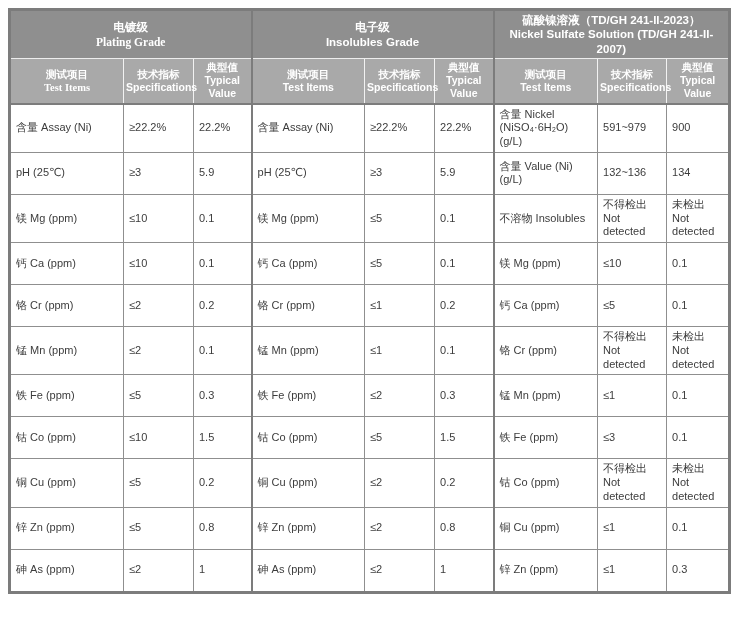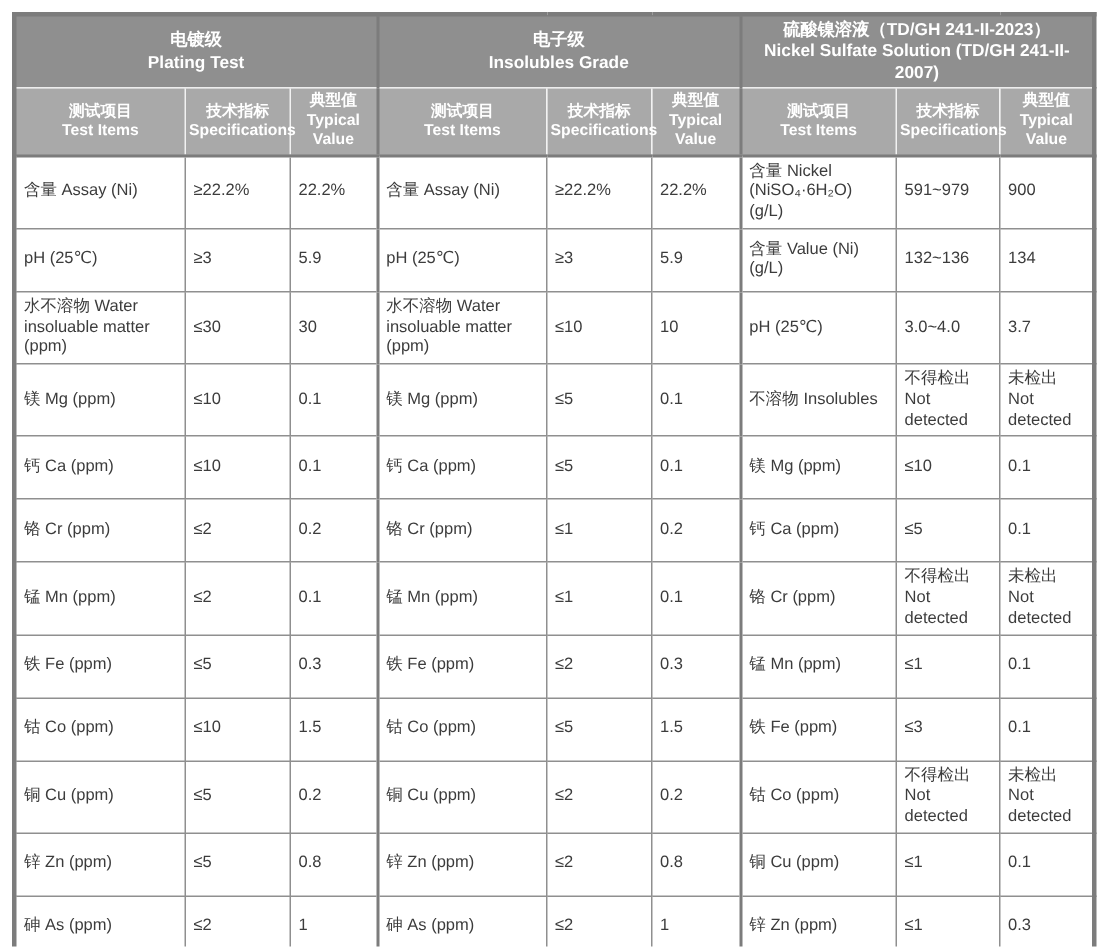--- a/index.html
+++ b/index.html
@@ -38,21 +38,21 @@
     font-weight: bold;
     text-align: center;
     vertical-align: middle;
     height: 33px;
     padding: 2px 2px;
     line-height: 1.25;
     border-left: 1px solid #f2f2f2;
     border-bottom: 2px solid #7c7c7c;
   }
   th.group-start, td.group-start { border-left: 2px solid #7c7c7c !important; }
-  th.first-col { border-left: none !important; }
+  th.first-col { border-left: none !important; font-family: Liberation Serif, serif; }
   
   td.cell {
     border: 1px solid #8f8f8f;
     color: #3c3c3c;
     font-size: 11px;
     line-height: 1.25;
     height: 35px;
     padding: 3px 5px;
     vertical-align: middle;
     text-align: left;
@@ -72,21 +72,21 @@
       <col style="width:70px">
       <col style="width:59px">
     <col style="width:104px">
       <col style="width:69px">
       <col style="width:63px">
   </colgroup>
   <thead>
     <tr>
       <th colspan="3" class="gtitle first-col">
         <div>电镀级</div>
-        <div>Plating Test</div>
+        <div>Plating Grade</div>
       </th>
       <th colspan="3" class="gtitle group-start">
         <div>电子级</div>
         <div>Insolubles Grade</div>
       </th>
       <th colspan="3" class="gtitle group-start">
         <div>硫酸镍溶液（TD/GH 241-II-2023）</div>
         <div>Nickel Sulfate Solution (TD/GH 241-II-2007)</div>
       </th>
     </tr>
@@ -147,31 +147,20 @@
         <td class="cell">≥3</td>
         <td class="cell">5.9</td>
         <td class="cell group-start">pH (25℃)</td>
         <td class="cell">≥3</td>
         <td class="cell">5.9</td>
         <td class="cell group-start">含量 Value (Ni) (g/L)</td>
         <td class="cell">132~136</td>
         <td class="cell">134</td>
       </tr>
       <tr>
-        <td class="cell first-col">水不溶物 Water insoluable matter (ppm)</td>
-        <td class="cell">≤30</td>
-        <td class="cell">30</td>
-        <td class="cell group-start">水不溶物 Water insoluable matter (ppm)</td>
-        <td class="cell">≤10</td>
-        <td class="cell">10</td>
-        <td class="cell group-start">pH (25℃)</td>
-        <td class="cell">3.0~4.0</td>
-        <td class="cell">3.7</td>
-      </tr>
-      <tr>
         <td class="cell first-col">镁 Mg (ppm)</td>
         <td class="cell">≤10</td>
         <td class="cell">0.1</td>
         <td class="cell group-start">镁 Mg (ppm)</td>
         <td class="cell">≤5</td>
         <td class="cell">0.1</td>
         <td class="cell group-start">不溶物 Insolubles</td>
         <td class="cell">不得检出
 Not detected</td>
         <td class="cell">未检出

